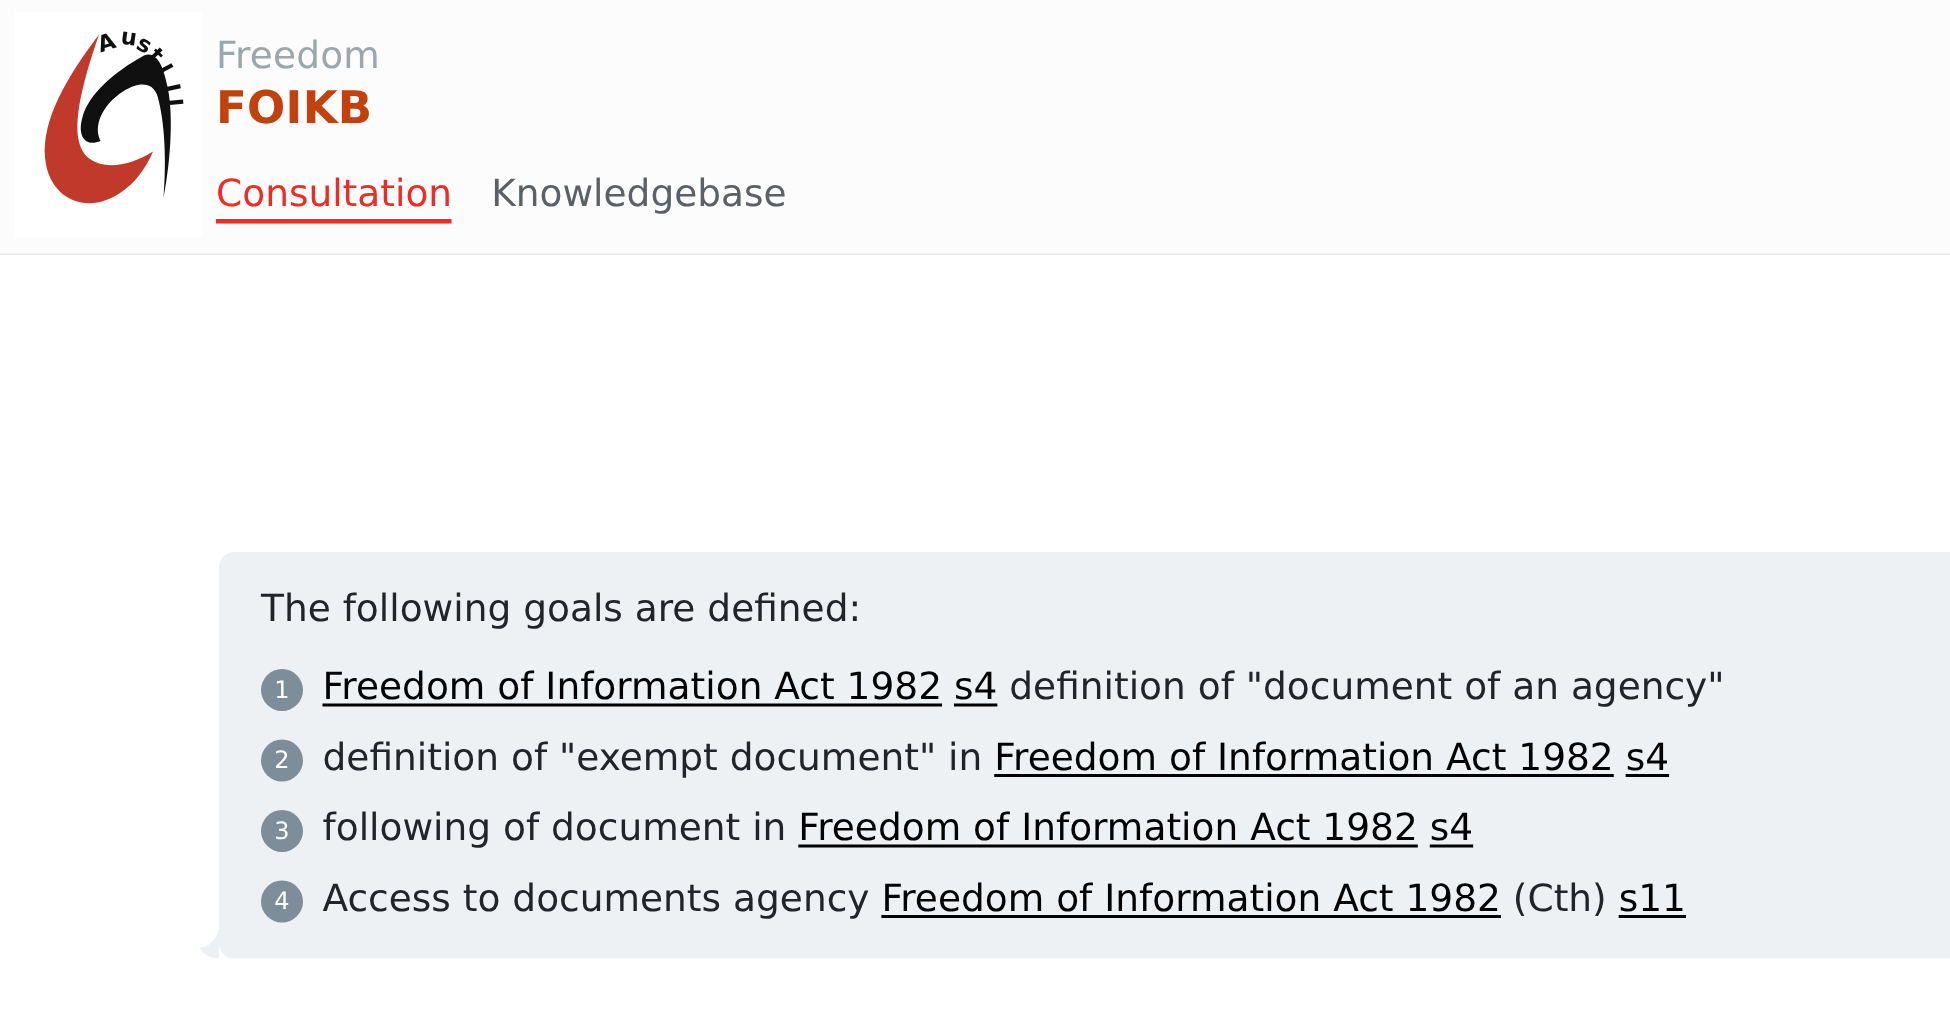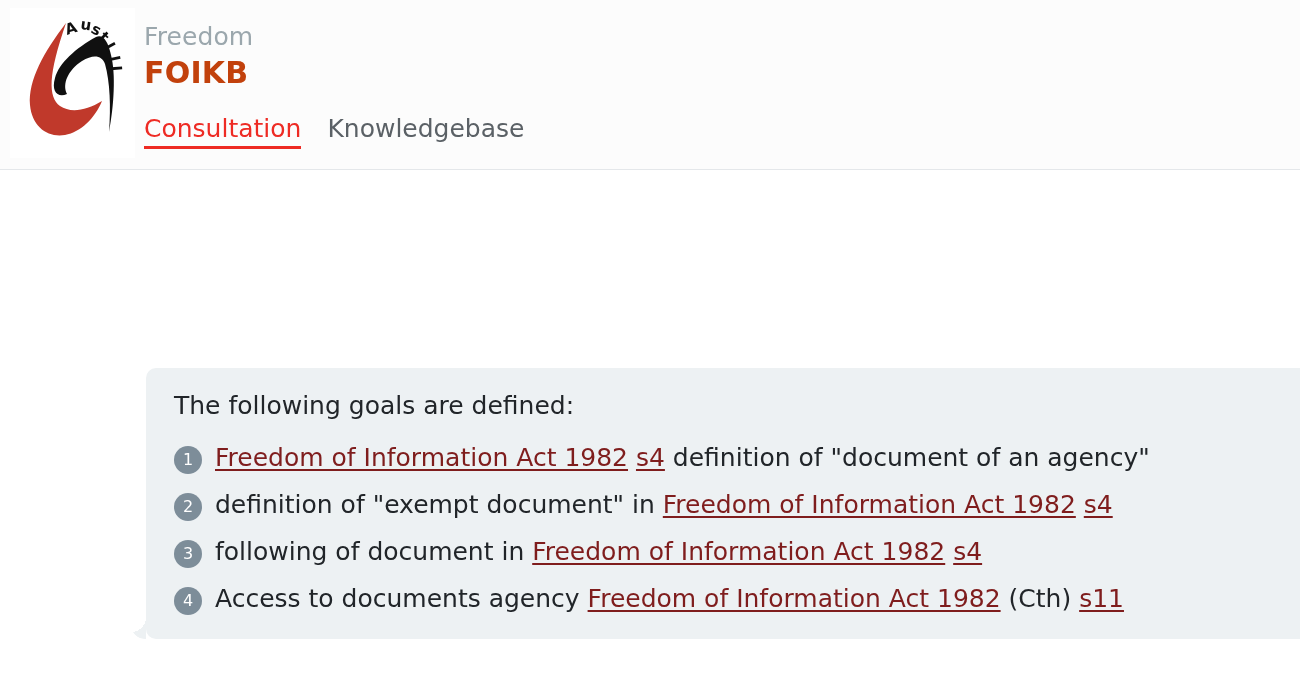--- a/index.html
+++ b/index.html
@@ -140,21 +140,21 @@
     margin-right: 13px;
     margin-top: 4px;
     user-select: none;
   }
   .goal-text {
     font-size: 25px;
     line-height: 32px;
     color: #212529;
   }
   .goal-text a {
-    color: #7f1d1d;
+    color: #000000;
     text-decoration: underline;
     text-underline-offset: 3px;
     cursor: pointer;
   }
 </style>
 </head>
 <body>
 
 <div class="header">
 

